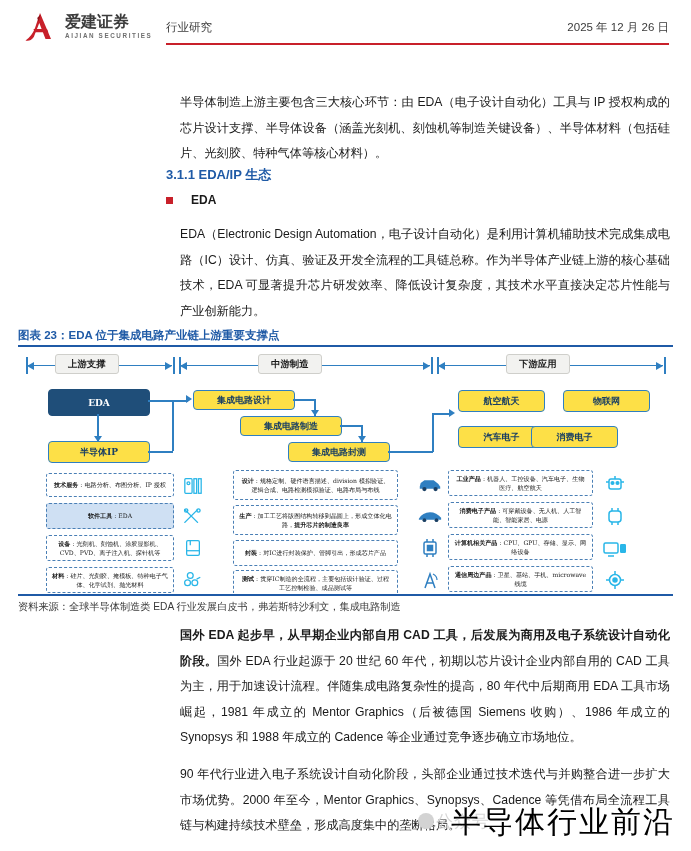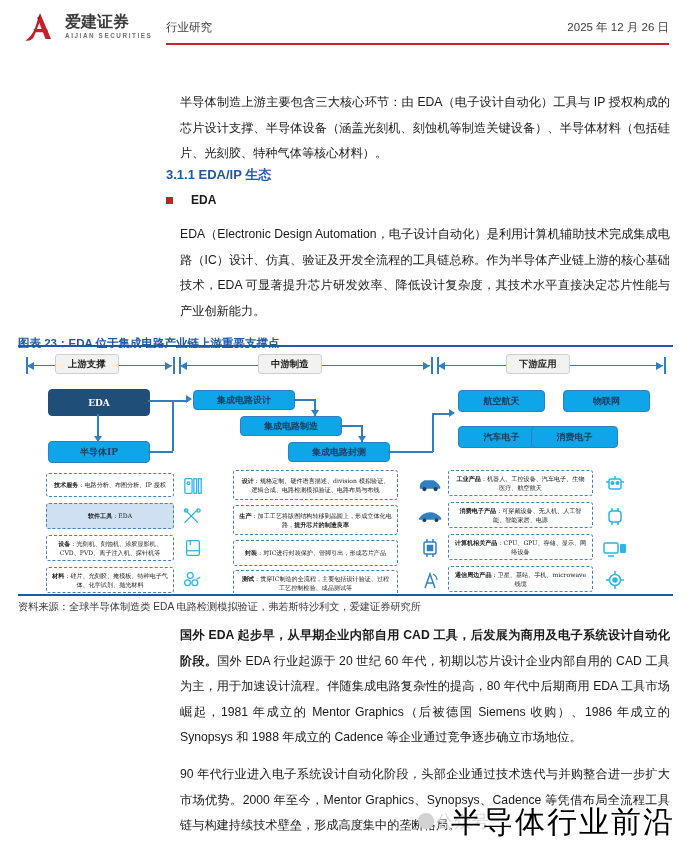--- a/index.html
+++ b/index.html
@@ -111,21 +111,20 @@
   }
   .para b { font-weight: bold; }
 
   
   .fig-caption {
     position: absolute;
     left: 18px; top: 328px;
     font-size: 11.5px;
     font-weight: bold;
     color: #1f5aa6;
-    margin-top: 8px;
   }
   .fig-rule-top {
     position: absolute;
     left: 18px; top: 345px;
     width: 655px; height: 1.6px;
     background: #1f5aa6;
   }
   .fig-rule-bottom {
     position: absolute;
     left: 18px; top: 594px;
@@ -175,21 +174,21 @@
     color: #1a1a1a;
     display: flex; align-items: center; justify-content: center;
     white-space: nowrap;
   }
 
   
   .fbox {
     position: absolute;
     border: 1.3px solid #2f7fc1;
     border-radius: 4px;
-    background: #0ea5e9;
+    background: #fde047;
     font-family: "DejaVu Serif", serif;
     font-size: 9px;
     font-weight: bold;
     color: #1a3f63;
     display: flex; align-items: center; justify-content: center;
     text-align: center;
     white-space: nowrap;
   }
   .fbox.dark {
     background: #1f4e79;
@@ -491,21 +490,21 @@
         <path d="M11 2 L11 5"></path>
           <path d="M11 17 L11 20"></path>
           <path d="M2 11 L5 11"></path>
           <path d="M17 11 L20 11"></path>
       </svg>
     </div>
 
   </div>
 
   <div class="fig-rule-bottom"></div>
-  <div class="fig-source">资料来源：全球半导体制造类 EDA 电路检测模拟验证，弗若斯特沙利文，爱建证券研究所</div>
+  <div class="fig-source">资料来源：全球半导体制造类 EDA 行业发展白皮书，弗若斯特沙利文，集成电路制造</div>
 
   <div class="para" style="top:623px;">
     <b>国外 EDA 起步早，从早期企业内部自用 CAD 工具，后发展为商用及电子系统设计自动化阶段。</b><span>国外 EDA 行业起源于 20 世纪 60 年代，初期以芯片设计企业内部自用的 CAD 工具为主，用于加速设计流程。伴随集成电路复杂性的提高，80 年代中后期商用 EDA 工具市场崛起，1981 年成立的 Mentor Graphics（后被德国 Siemens 收购）、1986 年成立的 Synopsys 和 1988 年成立的 Cadence 等企业通过竞争逐步确立市场地位。</span>
   </div>
 
   <div class="para" style="top:762px;">90 年代行业进入电子系统设计自动化阶段，头部企业通过技术迭代与并购整合进一步扩大市场优势。2000 年至今，Mentor Graphics、Synopsys、Cadence 等凭借布局全流程工具链与构建持续技术壁垒，形成高度集中的垄断格局。</div>
 
   <div class="wm-dot"></div>
   <div class="wm-sub">公众号</div>
   <div class="watermark">半导体行业前沿</div>

